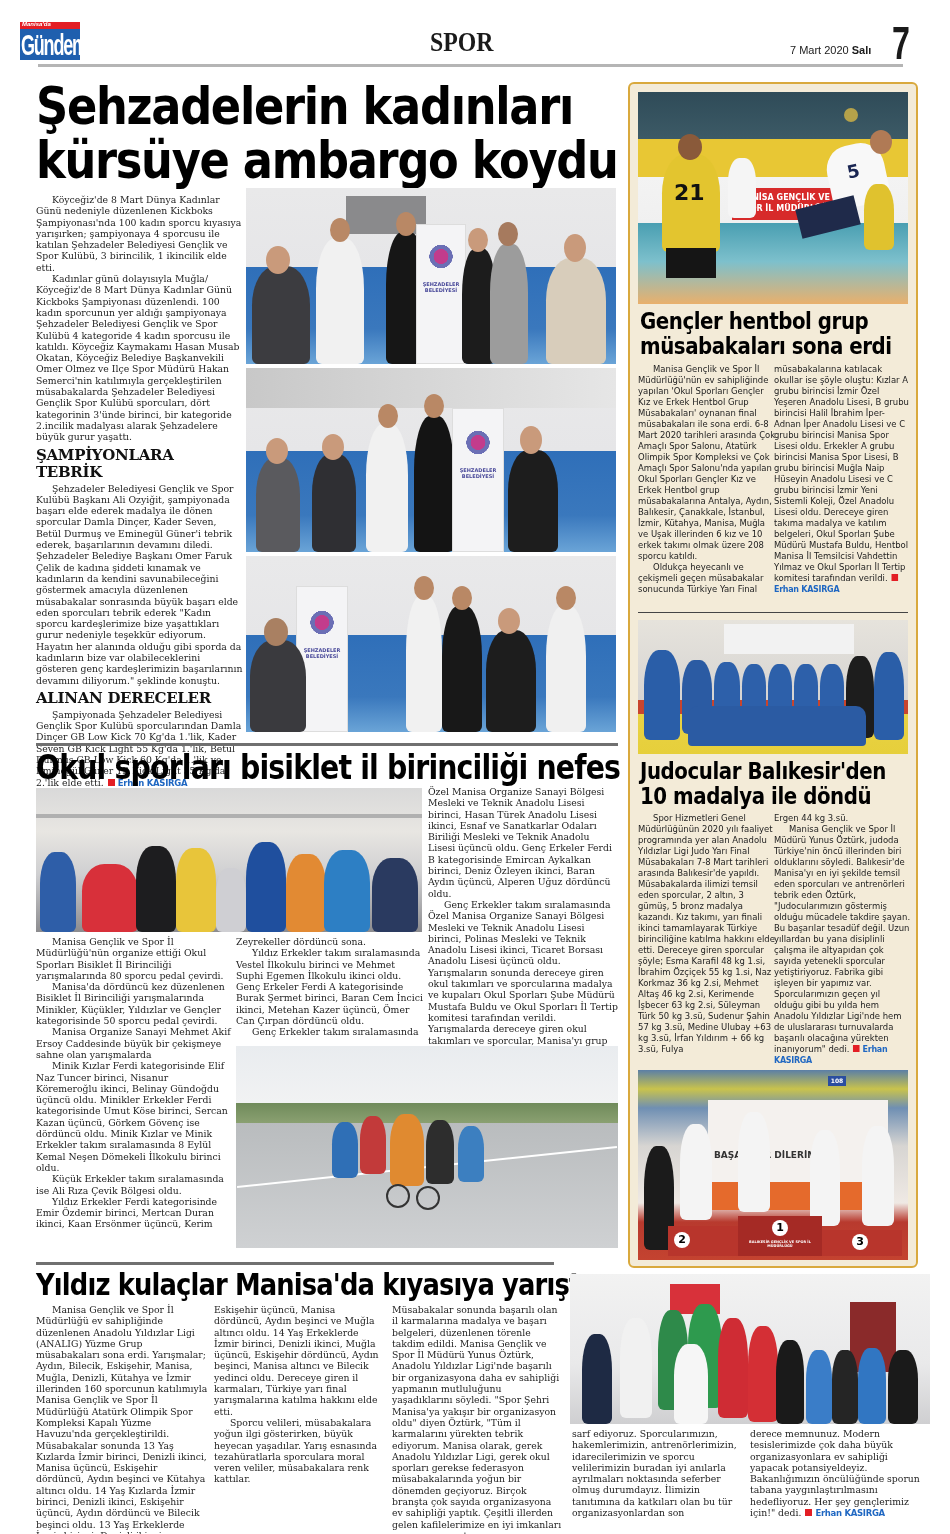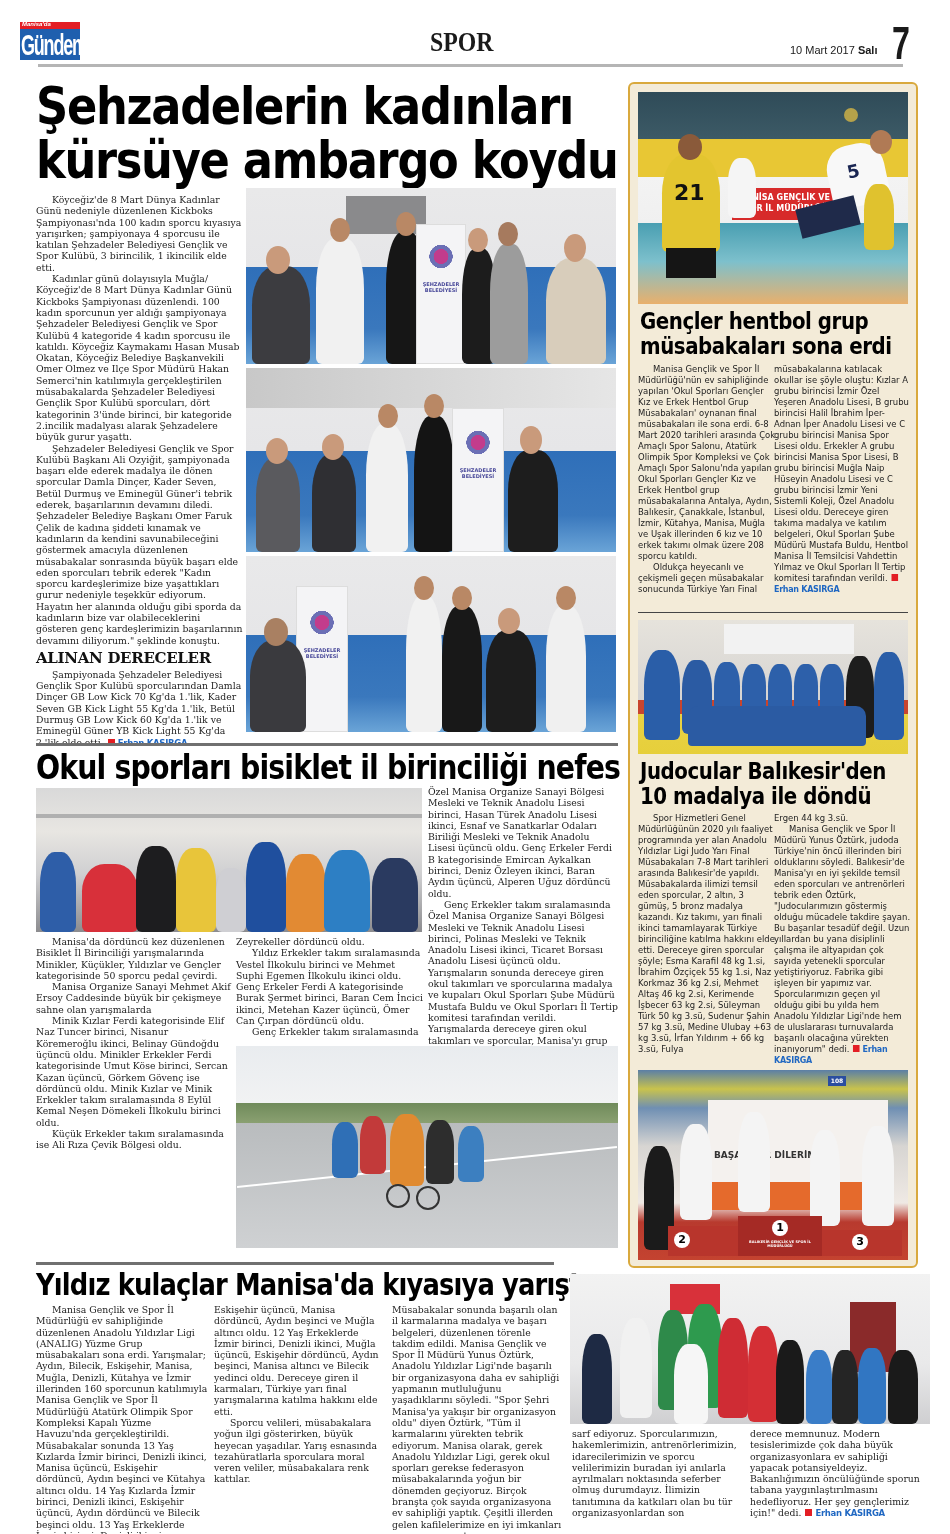--- a/index.html
+++ b/index.html
@@ -48,34 +48,35 @@
   <div class="logo">
     <div class="logo-top"></div>
     <span class="logo-top-text">Manisa'da</span>
     <div style="position:absolute;left:0;top:7px;width:60px;height:31px;background:#1f5fae;overflow:hidden;">
       <span style="position:absolute;left:1px;top:-1px;font:bold 30px 'Liberation Sans',sans-serif;color:#fff;letter-spacing:-2px;transform:scaleX(0.6);transform-origin:left top;display:block;white-space:nowrap;">Gündem</span>
     </div>
     <div style="position:absolute;left:33px;top:0;width:27px;height:7px;background:#e31e24;"></div>
   </div>
   <div class="section-title">SPOR</div>
   <div class="date">
-    <span>10 Mart 2017</span>
+    <span>7 Mart 2020</span>
     <b>Salı</b>
   </div>
   <div class="page-num">7</div>
 </header>
 <div class="mast-rule" style="left:38px;top:64px;width:865px;"></div>
 
 <section>
   <h1 class="headline" style="left:36px;top:80px;font-size:52px;transform:scaleX(0.86);">Şehzadelerin kadınları</h1>
   <h1 class="headline" style="left:36px;top:134px;font-size:52px;transform:scaleX(0.86);">kürsüye ambargo koydu</h1>
 
   <div class="body-text" style="left:36px;top:186px;width:208px;margin-top:8px;">
     <p>Köyceğiz'de 8 Mart Dünya Kadınlar Günü nedeniyle düzenlenen Kickboks Şampiyonası'nda 100 kadın sporcu kıyasıya yarışırken; şampiyonaya 4 sporcusu ile katılan Şehzadeler Belediyesi Gençlik ve Spor Kulübü, 3 birincilik, 1 ikincilik elde etti.</p>
     <p>Kadınlar günü dolayısıyla Muğla/ Köyceğiz'de 8 Mart Dünya Kadınlar Günü Kickboks Şampiyonası düzenlendi. 100 kadın sporcunun yer aldığı şampiyonaya Şehzadeler Belediyesi Gençlik ve Spor Kulübü 4 kategoride 4 kadın sporcusu ile katıldı. Köyceğiz Kaymakamı Hasan Musab Okatan, Köyceğiz Belediye Başkanvekili Omer Olmez ve Ilçe Spor Müdürü Hakan Semerci'nin katılımıyla gerçekleştirilen müsabakalarda Şehzadeler Belediyesi Gençlik Spor Kulübü sporcuları, dört kategorinin 3'ünde birinci, bir kategoride 2.incilik madalyası alarak Şehzadelere büyük gurur yaşattı.</p>
+    <div class="subhead">ŞAMPİYONLARA TEBRİK</div>
     <p>Şehzadeler Belediyesi Gençlik ve Spor Kulübü Başkanı Ali Ozyiğit, şampiyonada başarı elde ederek madalya ile dönen sporcular Damla Dinçer, Kader Seven, Betül Durmuş ve Eminegül Güner'i tebrik ederek, başarılarının devamını diledi. Şehzadeler Belediye Başkanı Omer Faruk Çelik de kadına şiddeti kınamak ve kadınların da kendini savunabileceğini göstermek amacıyla düzenlenen müsabakalar sonrasında büyük başarı elde eden sporcuları tebrik ederek "Kadın sporcu kardeşlerimize bize yaşattıkları gurur nedeniyle teşekkür ediyorum. Hayatın her alanında olduğu gibi sporda da kadınların bize var olabileceklerini gösteren genç kardeşlerimizin başarılarının devamını diliyorum." şeklinde konuştu.</p>
     <div class="subhead">ALINAN DERECELER</div>
     <p><span>Şampiyonada Şehzadeler Belediyesi Gençlik Spor Kulübü sporcularından Damla Dinçer GB Low Kick 70 Kg'da 1.'lik, Kader Seven GB Kick Light 55 Kg'da 1.'lik, Betül Durmuş GB Low Kick 60 Kg'da 1.'lik ve Eminegül Güner YB Kick Light 55 Kg'da 2.'lik elde etti.</span><span class="byline-mark"></span><span class="byline">Erhan KASIRGA</span></p>
   </div>
 
   <div class="photo kb-bg" style="left:246px;top:188px;width:370px;height:176px;">
     <div style="position:absolute;left:100px;top:8px;width:80px;height:38px;background:#8a8a8c;"></div>
     <div class="person" style="left:6px;top:78px;width:58px;height:98px;background:#3c3c40;"></div>
     <div class="head" style="left:20px;top:58px;width:24px;height:28px;"></div>
     <div class="person" style="left:70px;top:50px;width:48px;height:126px;background:#f1f1f1;"></div>
@@ -142,27 +143,29 @@
     <div class="person" style="left:100px;top:58px;width:40px;height:86px;background:#1d1d1f;"></div>
     <div class="person" style="left:140px;top:60px;width:40px;height:84px;background:#e8c53a;"></div>
     <div class="person" style="left:180px;top:80px;width:30px;height:64px;background:#cfcfd3;"></div>
     <div class="person" style="left:210px;top:54px;width:40px;height:90px;background:#1f4f9e;"></div>
     <div class="person" style="left:250px;top:66px;width:40px;height:78px;background:#e28a33;"></div>
     <div class="person" style="left:288px;top:62px;width:46px;height:82px;background:#2d7fc4;"></div>
     <div class="person" style="left:336px;top:70px;width:46px;height:74px;background:#2a3a60;"></div>
   </div>
 
   <div class="body-text" style="left:36px;top:936px;width:196px;">
+    <p>Manisa Gençlik ve Spor İl Müdürlüğü'nün organize ettiği Okul Sporları Bisiklet İl Birinciliği yarışmalarında 80 sporcu pedal çevirdi.</p>
     <p>Manisa'da dördüncü kez düzenlenen Bisiklet İl Birinciliği yarışmalarında Minikler, Küçükler, Yıldızlar ve Gençler kategorisinde 50 sporcu pedal çevirdi.</p>
     <p>Manisa Organize Sanayi Mehmet Akif Ersoy Caddesinde büyük bir çekişmeye sahne olan yarışmalarda</p>
     <p>Minik Kızlar Ferdi kategorisinde Elif Naz Tuncer birinci, Nisanur Köremeroğlu ikinci, Belinay Gündoğdu üçüncü oldu. Minikler Erkekler Ferdi kategorisinde Umut Köse birinci, Sercan Kazan üçüncü, Görkem Gövenç ise dördüncü oldu. Minik Kızlar ve Minik Erkekler takım sıralamasında 8 Eylül Kemal Neşen Dömekeli İlkokulu birinci oldu.</p>
     <p>Küçük Erkekler takım sıralamasında ise Ali Rıza Çevik Bölgesi oldu.</p>
+    <p>Yıldız Erkekler Ferdi kategorisinde Emir Özdemir birinci, Mertcan Duran ikinci, Kaan Ersönmer üçüncü, Kerim</p>
   </div>
   <div class="body-text" style="left:236px;top:936px;width:188px;">
-    <p style="text-indent:0">Zeyrekeller dördüncü oldu.</p>
+    <p style="text-indent:0">Zeyrekeller dördüncü sona.</p>
     <p>Yıldız Erkekler takım sıralamasında Vestel İlkokulu birinci ve Mehmet Suphi Egemen İlkokulu ikinci oldu. Genç Erkeler Ferdi A kategorisinde Burak Şermet birinci, Baran Cem İncici ikinci, Metehan Kazer üçüncü, Ömer Can Çırpan dördüncü oldu.</p>
     <p>Genç Erkekler takım sıralamasında</p>
   </div>
   <div class="body-text" style="left:428px;top:786px;width:190px;">
     <p style="text-indent:0">Özel Manisa Organize Sanayi Bölgesi Mesleki ve Teknik Anadolu Lisesi birinci, Hasan Türek Anadolu Lisesi ikinci, Esnaf ve Sanatkarlar Odaları Biriliği Mesleki ve Teknik Anadolu Lisesi üçüncü oldu. Genç Erkeler Ferdi B kategorisinde Emircan Aykalkan birinci, Deniz Özleyen ikinci, Baran Aydın üçüncü, Alperen Uğuz dördüncü oldu.</p>
     <p><span>Genç Erkekler takım sıralamasında Özel Manisa Organize Sanayi Bölgesi Mesleki ve Teknik Anadolu Lisesi birinci, Polinas Mesleki ve Teknik Anadolu Lisesi ikinci, Ticaret Borsası Anadolu Lisesi üçüncü oldu. Yarışmaların sonunda dereceye giren okul takımları ve sporcularına madalya ve kupaları Okul Sporları Şube Müdürü Mustafa Buldu ve Okul Sporları İl Tertip komitesi tarafından verildi. Yarışmalarda dereceye giren okul takımları ve sporcular, Manisa'yı grup yarışmalarında temsil edecekler.</span><span class="byline-mark"></span><span class="byline">Erhan KASIRGA</span></p>
   </div>
 
   <div class="photo" style="left:236px;top:1046px;width:382px;height:202px;background:linear-gradient(#e9ecef 0%,#f1f2f3 28%,#6f8a5a 28%,#8aa071 38%,#b9bcbe 38%,#cfd1d3 100%);">
     <div style="position:absolute;left:0;top:120px;width:382px;height:2px;background:#fff;transform:rotate(-6deg);"></div>
@@ -178,21 +181,21 @@
 
 <div class="rule" style="left:36px;top:1262px;width:518px;"></div>
 
 <section>
   <h1 class="headline" style="left:36px;top:1270px;font-size:30px;transform:scaleX(0.86);letter-spacing:-1px;">Yıldız kulaçlar Manisa'da kıyasıya yarıştı</h1>
 
   <div class="body-text" style="left:36px;top:1304px;width:172px;">
     <p>Manisa Gençlik ve Spor İl Müdürlüğü ev sahipliğinde düzenlenen Anadolu Yıldızlar Ligi (ANALIG) Yüzme Grup müsabakaları sona erdi. Yarışmalar; Aydın, Bilecik, Eskişehir, Manisa, Muğla, Denizli, Kütahya ve İzmir illerinden 160 sporcunun katılımıyla Manisa Gençlik ve Spor İl Müdürlüğü Atatürk Olimpik Spor Kompleksi Kapalı Yüzme Havuzu'nda gerçekleştirildi. Müsabakalar sonunda 13 Yaş Kızlarda İzmir birinci, Denizli ikinci, Manisa üçüncü, Eskişehir dördüncü, Aydın beşinci ve Kütahya altıncı oldu. 14 Yaş Kızlarda İzmir birinci, Denizli ikinci, Eskişehir üçüncü, Aydın dördüncü ve Bilecik beşinci oldu. 13 Yaş Erkeklerde İzmir birinci, Denizli ikinci,</p>
   </div>
   <div class="body-text" style="left:214px;top:1304px;width:168px;">
-    <p style="text-indent:0">Eskişehir üçüncü, Manisa dördüncü, Aydın beşinci ve Muğla altıncı oldu. 12 Yaş Erkeklerde İzmir birinci, Denizli ikinci, Muğla üçüncü, Eskişehir dördüncü, Aydın beşinci, Manisa altıncı ve Bilecik yedinci oldu. Dereceye giren il karmaları, Türkiye yarı final yarışmalarına katılma hakkını elde etti.</p>
+    <p style="text-indent:0">Eskişehir üçüncü, Manisa dördüncü, Aydın beşinci ve Muğla altıncı oldu. 14 Yaş Erkeklerde İzmir birinci, Denizli ikinci, Muğla üçüncü, Eskişehir dördüncü, Aydın beşinci, Manisa altıncı ve Bilecik yedinci oldu. Dereceye giren il karmaları, Türkiye yarı final yarışmalarına katılma hakkını elde etti.</p>
     <p>Sporcu velileri, müsabakalara yoğun ilgi gösterirken, büyük heyecan yaşadılar. Yarış esnasında tezahüratlarla sporculara moral veren veliler, müsabakalara renk kattılar.</p>
   </div>
   <div class="body-text" style="left:392px;top:1304px;width:172px;">
     <p style="text-indent:0">Müsabakalar sonunda başarılı olan il karmalarına madalya ve başarı belgeleri, düzenlenen törenle takdim edildi. Manisa Gençlik ve Spor İl Müdürü Yunus Öztürk, Anadolu Yıldızlar Ligi'nde başarılı bir organizasyona daha ev sahipliği yapmanın mutluluğunu yaşadıklarını söyledi. "Spor Şehri Manisa'ya yakışır bir organizasyon oldu" diyen Öztürk, "Tüm il karmalarını yürekten tebrik ediyorum. Manisa olarak, gerek Anadolu Yıldızlar Ligi, gerek okul sporları gerekse federasyon müsabakalarında yoğun bir dönemden geçiyoruz. Birçok branşta çok sayıda organizasyona ev sahipliği yaptık. Çeşitli illerden gelen kafilelerimize en iyi imkanları sunmaya gayret</p>
   </div>
 
   <div class="photo" style="left:570px;top:1274px;width:360px;height:150px;background:linear-gradient(#f2f2f2 0%,#e9e9ea 60%,#cfcfd1 100%);">
     <div style="position:absolute;left:100px;top:10px;width:50px;height:30px;background:#d8313a;"></div>
     <div style="position:absolute;left:280px;top:28px;width:46px;height:70px;background:#8a2a2a;"></div>
     <div class="person" style="left:12px;top:60px;width:30px;height:90px;background:#1e2a44;"></div>

